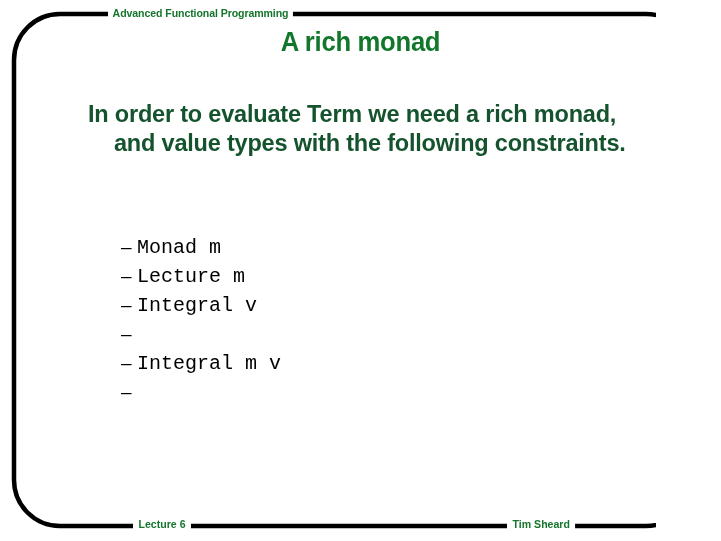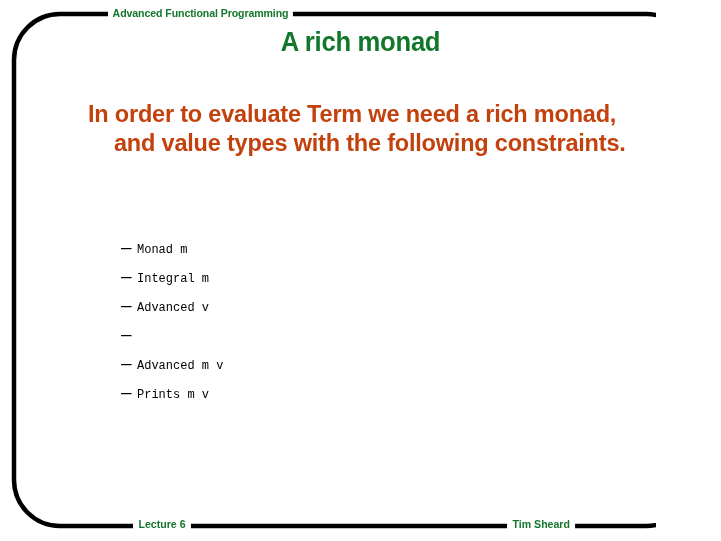--- a/index.html
+++ b/index.html
@@ -58,21 +58,21 @@
     letter-spacing: -0.3px;
     transform: scaleX(0.95);
   }
 
   
   #body-paragraph {
     position: absolute;
     left: 88px;
     top: 100px;
     width: 548px;
-    color: #c2410c;
+    color: #14532d;
     font-family: "Liberation Sans", sans-serif;
     font-size: 23.5px;
     font-weight: bold;
     line-height: 29px;
     text-indent: -26px;
     padding-left: 26px;
     letter-spacing: -0.2px;
   }
 
   
@@ -93,21 +93,21 @@
   .constraint-dash {
     font-family: "Liberation Sans", sans-serif;
     font-size: 19px;
     line-height: 29px;
     width: 16px;
     flex: 0 0 16px;
     color: #000000;
   }
   .constraint-text {
     font-family: "Liberation Mono", monospace;
-    font-size: 12px;
+    font-size: 20px;
     line-height: 29px;
     color: #000000;
     white-space: pre;
     letter-spacing: 0px;
   }
 
   
   .footer-chip {
     position: absolute;
     background: #ffffff;
@@ -159,36 +159,35 @@
 
   <div id="body-paragraph">In order to evaluate Term we need a rich monad, and value types with the following constraints.</div>
 
   <ul id="constraint-list">
     <li class="constraint-item">
       <span class="constraint-dash">–</span>
       <span class="constraint-text">Monad m</span>
     </li>
     <li class="constraint-item">
       <span class="constraint-dash">–</span>
-      <span class="constraint-text">Integral m</span>
+      <span class="constraint-text">Lecture m</span>
     </li>
     <li class="constraint-item">
       <span class="constraint-dash">–</span>
-      <span class="constraint-text">Advanced v</span>
+      <span class="constraint-text">Integral v</span>
     </li>
     <li class="constraint-item">
       <span class="constraint-dash">–</span>
     </li>
     <li class="constraint-item">
       <span class="constraint-dash">–</span>
-      <span class="constraint-text">Advanced m v</span>
+      <span class="constraint-text">Integral m v</span>
     </li>
     <li class="constraint-item">
       <span class="constraint-dash">–</span>
-      <span class="constraint-text">Prints m v</span>
     </li>
   </ul>
 
   <div class="footer-chip" id="footer-lecture">Lecture 6</div>
 
   <div class="footer-chip" id="footer-author">Tim Sheard</div>
 
   <div id="page-number">34</div>
 
 </div>

